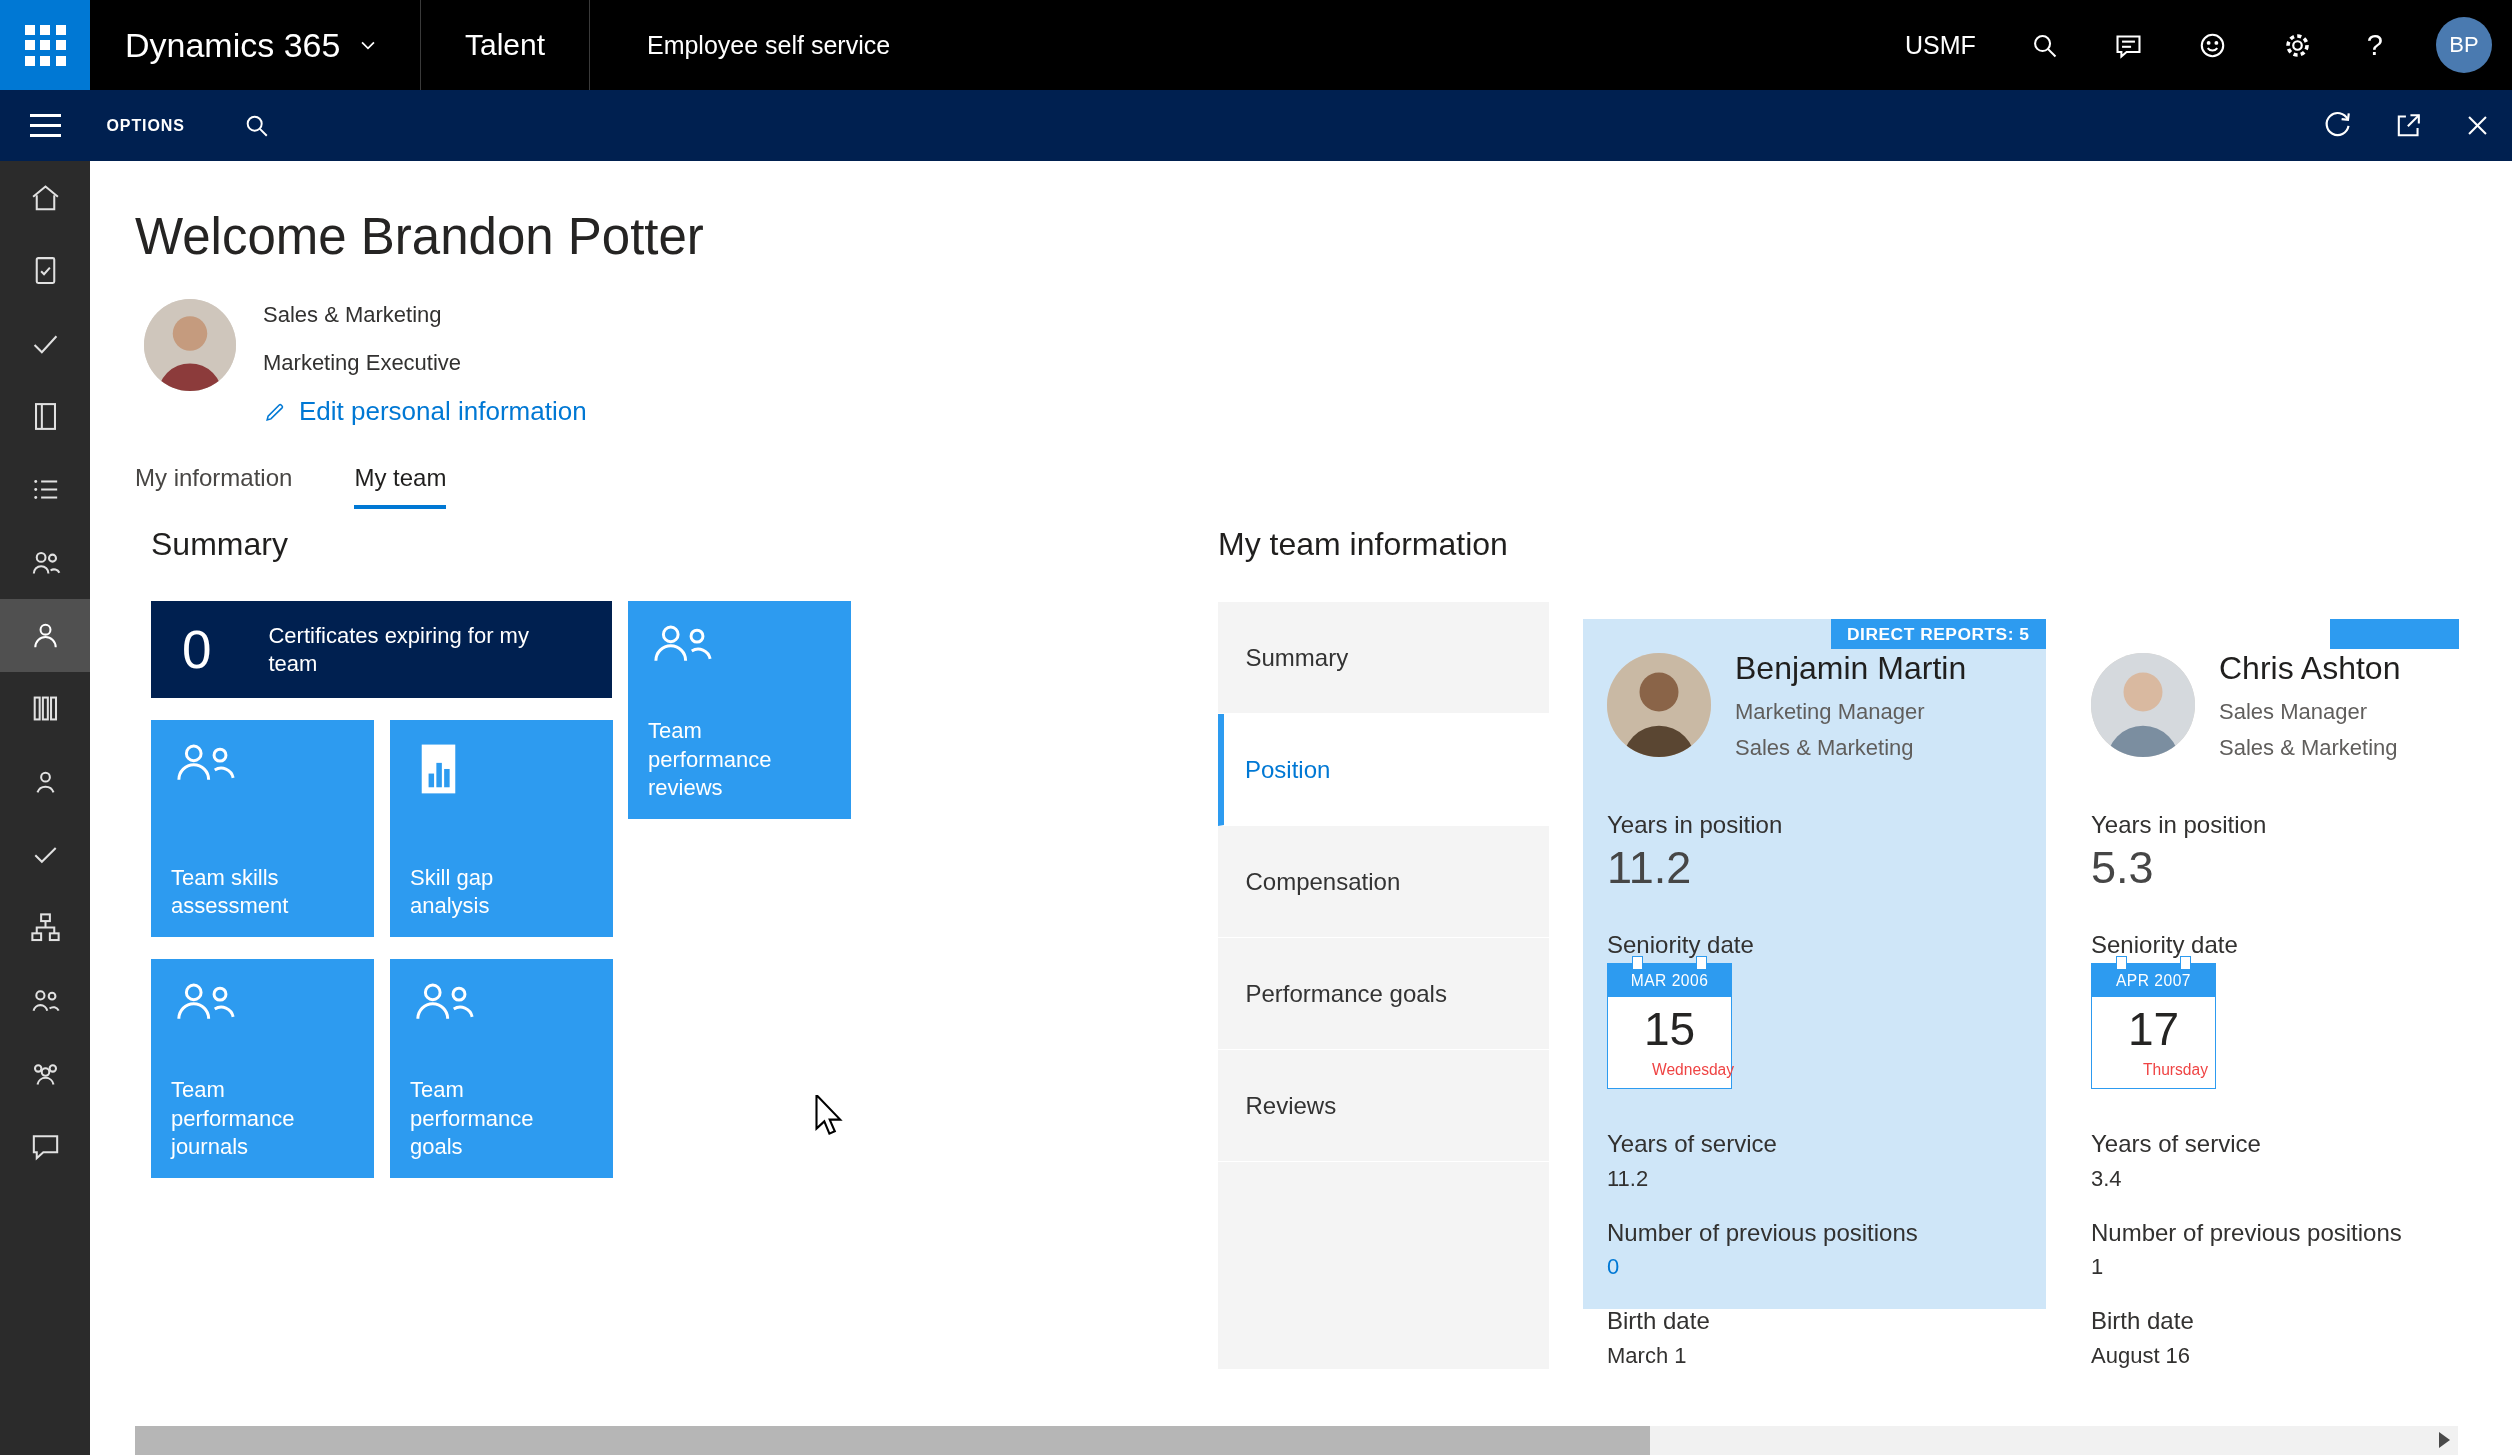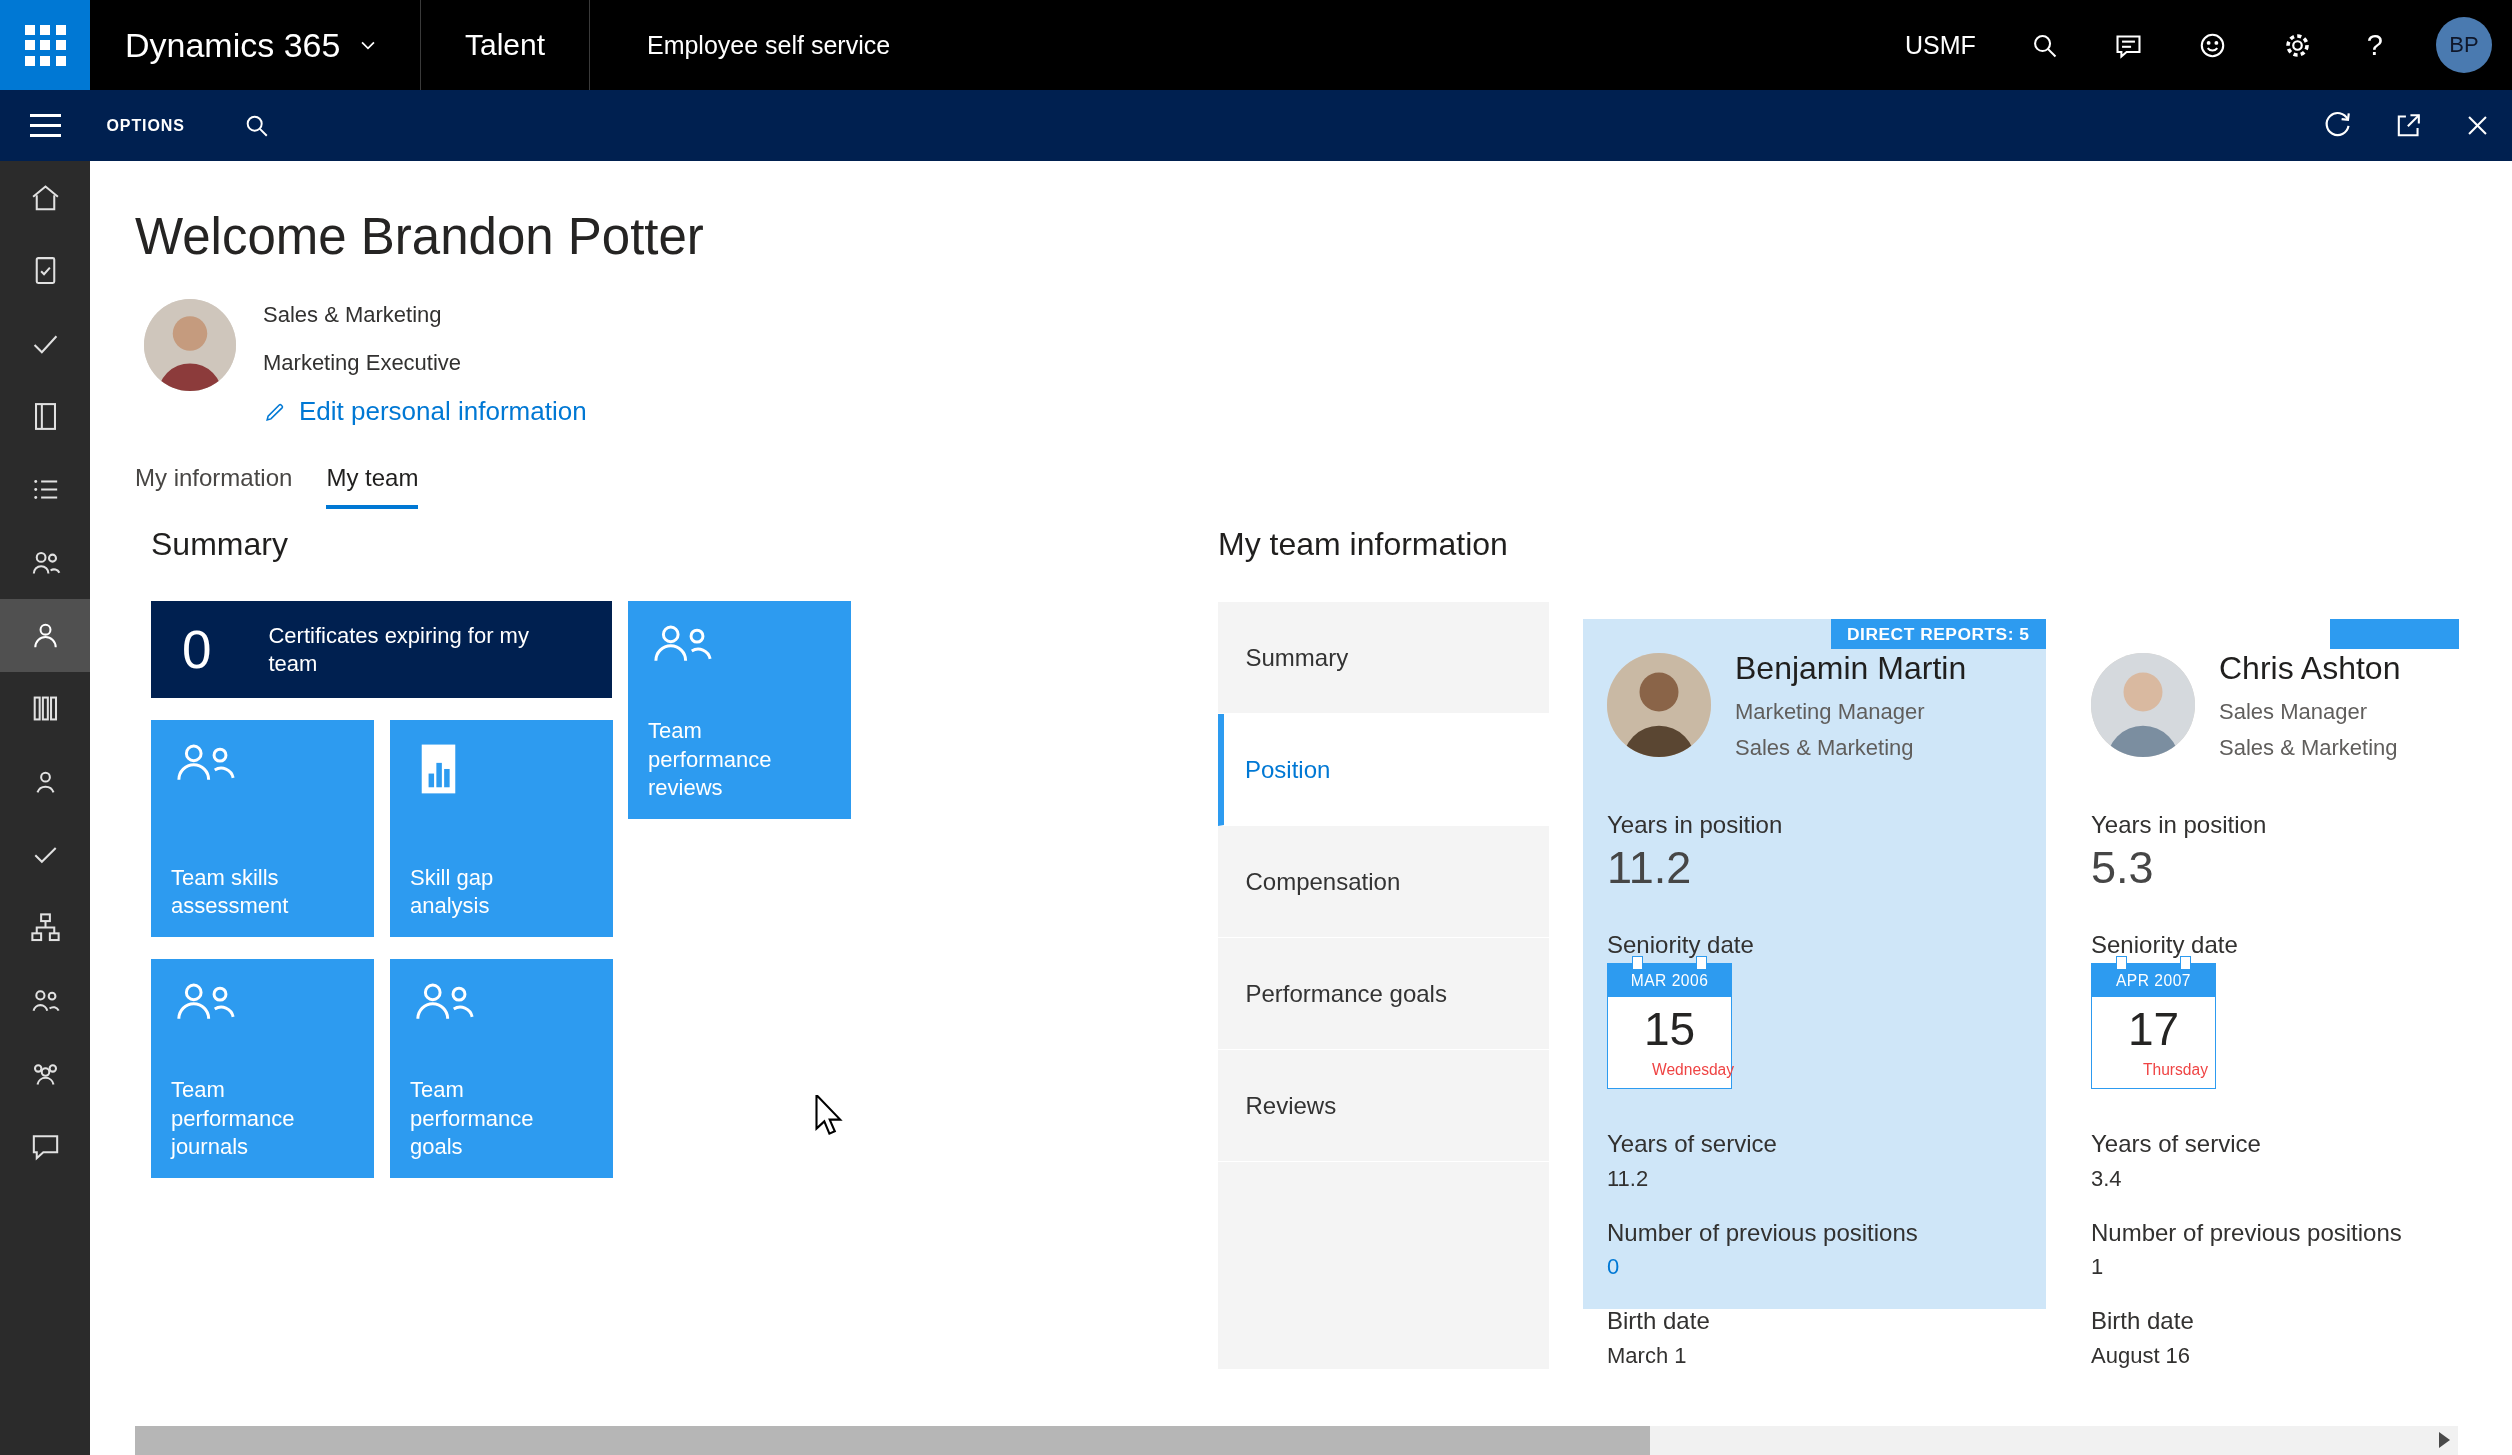--- a/index.html
+++ b/index.html
@@ -16,21 +16,21 @@
   .waffle-grid span { width:10px; height:10px; background:#fff; display:block; }
   .brand { display:flex; align-items:center; gap:14.7px; padding:0 39px 0 35px; height:90px; cursor:pointer; }
   .brand .app-name { font-size:34px; font-weight:400; }
   .tb-divider { width:0.9px; height:90px; background:#3a3a3a; flex:0 0 auto; }
   .module { font-size:30px; padding:0 44px; height:90px; display:flex; align-items:center; cursor:pointer; }
   .page-name { font-size:25px; margin-left:57px; }
   .tb-right { margin-left:auto; display:flex; align-items:center; gap:53px; padding-right:20px; }
   .company { font-size:25px; cursor:pointer; }
   .tb-icon { background:none; border:none; color:#fff; cursor:pointer; display:flex; align-items:center; justify-content:center; }
   .help-q { font-size:29px; color:#fff; }
-  .avatar-circle { width:56px; height:56px; border-radius:50%; background:#4a7ab0; color:#0f172a; font-size:22px;
+  .avatar-circle { width:56px; height:56px; border-radius:50%; background:#4a7ab0; color:#ffffff; font-size:22px;
                    display:flex; align-items:center; justify-content:center; border:none; cursor:pointer; }
 
   
   .optionsbar { position:absolute; top:90px; left:0; width:2512px; height:71px; background:#002050; color:#fff;
                 display:flex; align-items:center; z-index:29; }
   .hamburger { width:90px; height:71px; display:flex; flex-direction:column; align-items:center; justify-content:center;
                gap:7.3px; background:none; border:none; cursor:pointer; flex:0 0 auto; }
   .hamburger span { display:block; width:31px; height:2.8px; background:#fff; }
   .options-label { font-size:16px; font-weight:700; letter-spacing:0.9px; margin-left:16.5px; }
   .ob-search { margin-left:57px; }
@@ -47,21 +47,21 @@
 
   .welcome-title { position:absolute; left:45px; top:46px; font-size:51px; font-weight:300; color:#252423; }
 
   .profile-photo { position:absolute; left:54px; top:138px; width:92px; height:92px; border-radius:50%;
                    overflow:hidden; background:#d8d2cb; }
   .profile-info { position:absolute; left:173px; top:130px; }
   .profile-info .line { font-size:22px; color:#323130; height:48px; display:flex; align-items:center; }
   .edit-link { display:flex; align-items:center; gap:11px; color:#0078d4; cursor:pointer; background:none; border:none;
                font-size:26px; font-family:inherit; }
 
-  .tabs { position:absolute; left:45px; top:303px; display:flex; gap:34px; }
+  .tabs { position:absolute; left:45px; top:303px; display:flex; gap:62px; }
   .tab { font-size:24px; padding-bottom:13px; border-bottom:4.6px solid transparent; cursor:pointer;
          background:none; border-top:none; border-left:none; border-right:none; color:#484644; font-family:inherit; }
   .tab.active { color:#201f1e; border-bottom-color:#0078d4; }
 
   
   .summary-col { position:absolute; left:61px; top:365px; width:744px; }
   .section-heading { font-size:32px; font-weight:400; color:#201f1e; }
   .tiles { position:relative; margin-top:38px; height:578px; }
   .tile { position:absolute; background:#2d9bf0; color:#fff; cursor:pointer; }
   .tile .tile-icon { position:absolute; left:20px; top:20px; }

